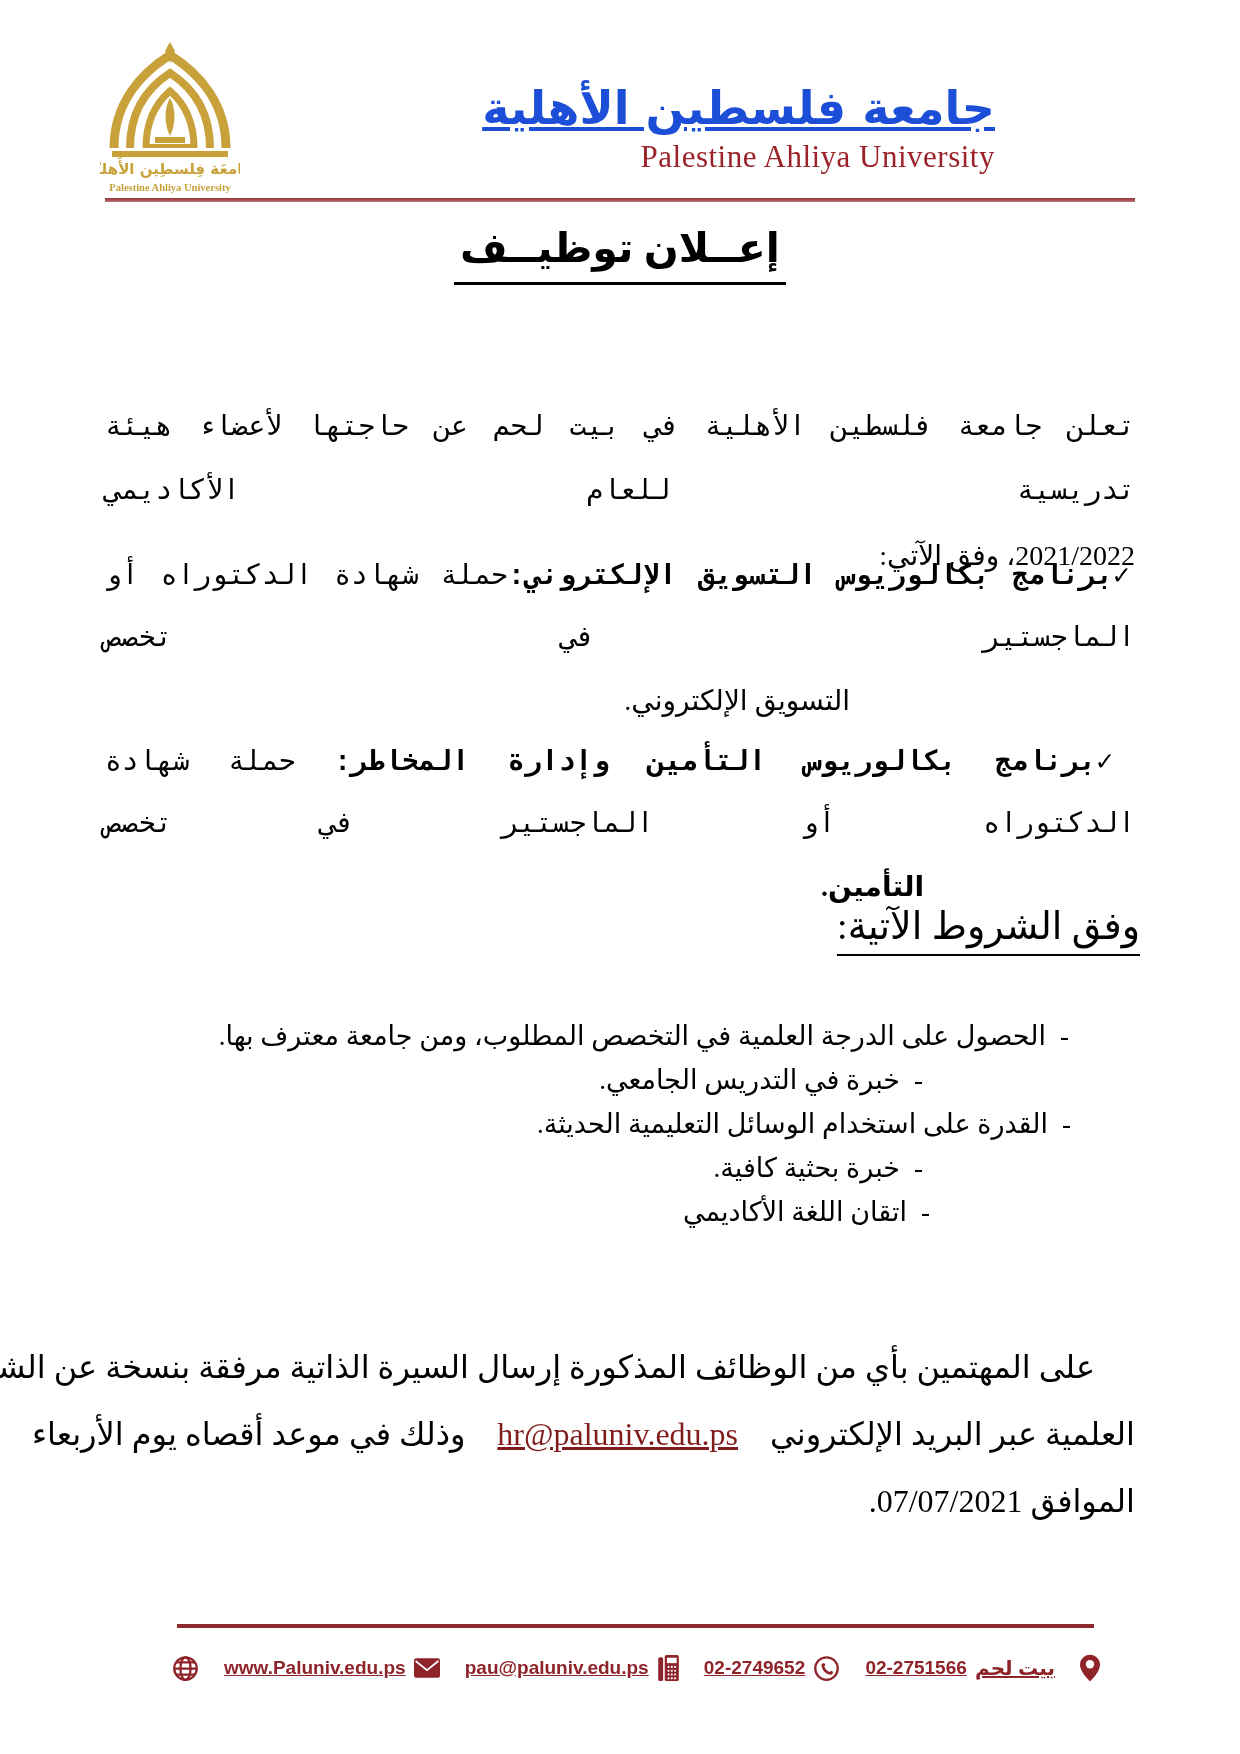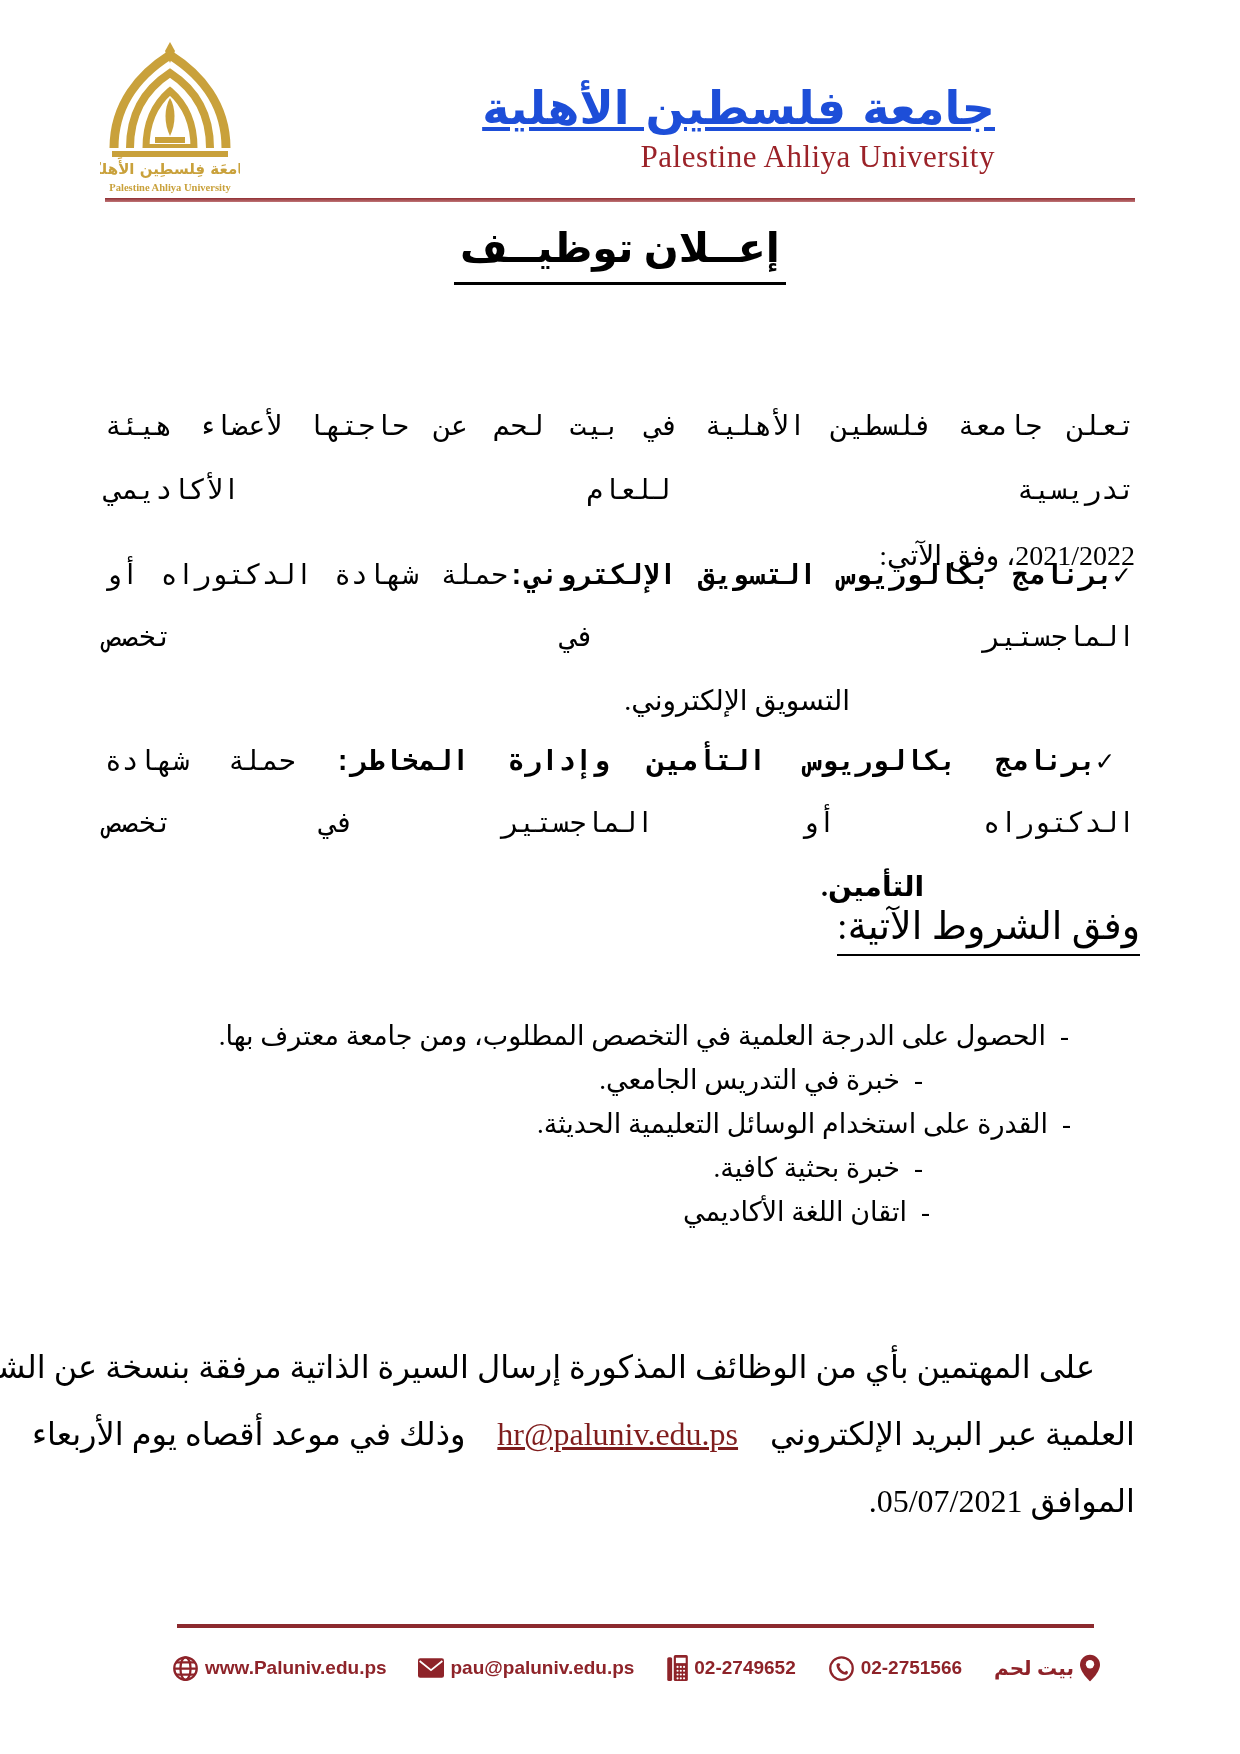--- a/index.html
+++ b/index.html
@@ -80,21 +80,21 @@
   
   .ftr-rule {
     position:absolute; left:177px; top:1624px; width:917px; height:4px; background:#8C2A2E;
   }
   .ftr {
     position:absolute; left:172px; top:1646px; width:928px; height:44px;
     display:flex; justify-content:space-between; align-items:center;
     color:#8E2329; font-family:"Liberation Sans","DejaVu Sans",sans-serif;
     font-size:19px; font-weight:600;
   }
-  .ftr-item { display:flex; align-items:center; gap:6px; }
+  .ftr-item { display:flex; align-items:center; gap:25px;text-decoration:underline; }
   .ftr-item svg { flex:0 0 auto; }
   .city { font-weight:bold; font-size:20px; direction:rtl; }
 </style>
 </head>
 <body>
 
 <div class="page">
 
   <svg class="logo" width="140" height="156" viewBox="0 0 140 156">
     <g fill="none" stroke="#C9A13B">
@@ -160,21 +160,21 @@
     <div class="c4">
       <span class="dash">-</span><span>اتقان اللغة الأكاديمي</span>
     </div>
   </div>
 
   <div class="closing">
     <div class="l1">على المهتمين بأي من الوظائف المذكورة إرسال السيرة الذاتية مرفقة بنسخة عن الشهادات</div>
     <div>
       <span>العلمية عبر البريد الإلكتروني</span><a class="email-link" href="#">hr@paluniv.edu.ps</a><span>وذلك في موعد أقصاه يوم الأربعاء</span>
     </div>
-    <div>الموافق 05/07/2021.</div>
+    <div>الموافق 07/07/2021.</div>
   </div>
 
   <div class="ftr-rule"></div>
   <div class="ftr">
 
     <div class="ftr-item">
       <svg width="27" height="27" viewBox="0 0 24 24">
         <g fill="none" stroke="#8E2329" stroke-width="2">
           <circle cx="12" cy="12" r="10"></circle>
           <ellipse cx="12" cy="12" rx="4.5" ry="10"></ellipse>

